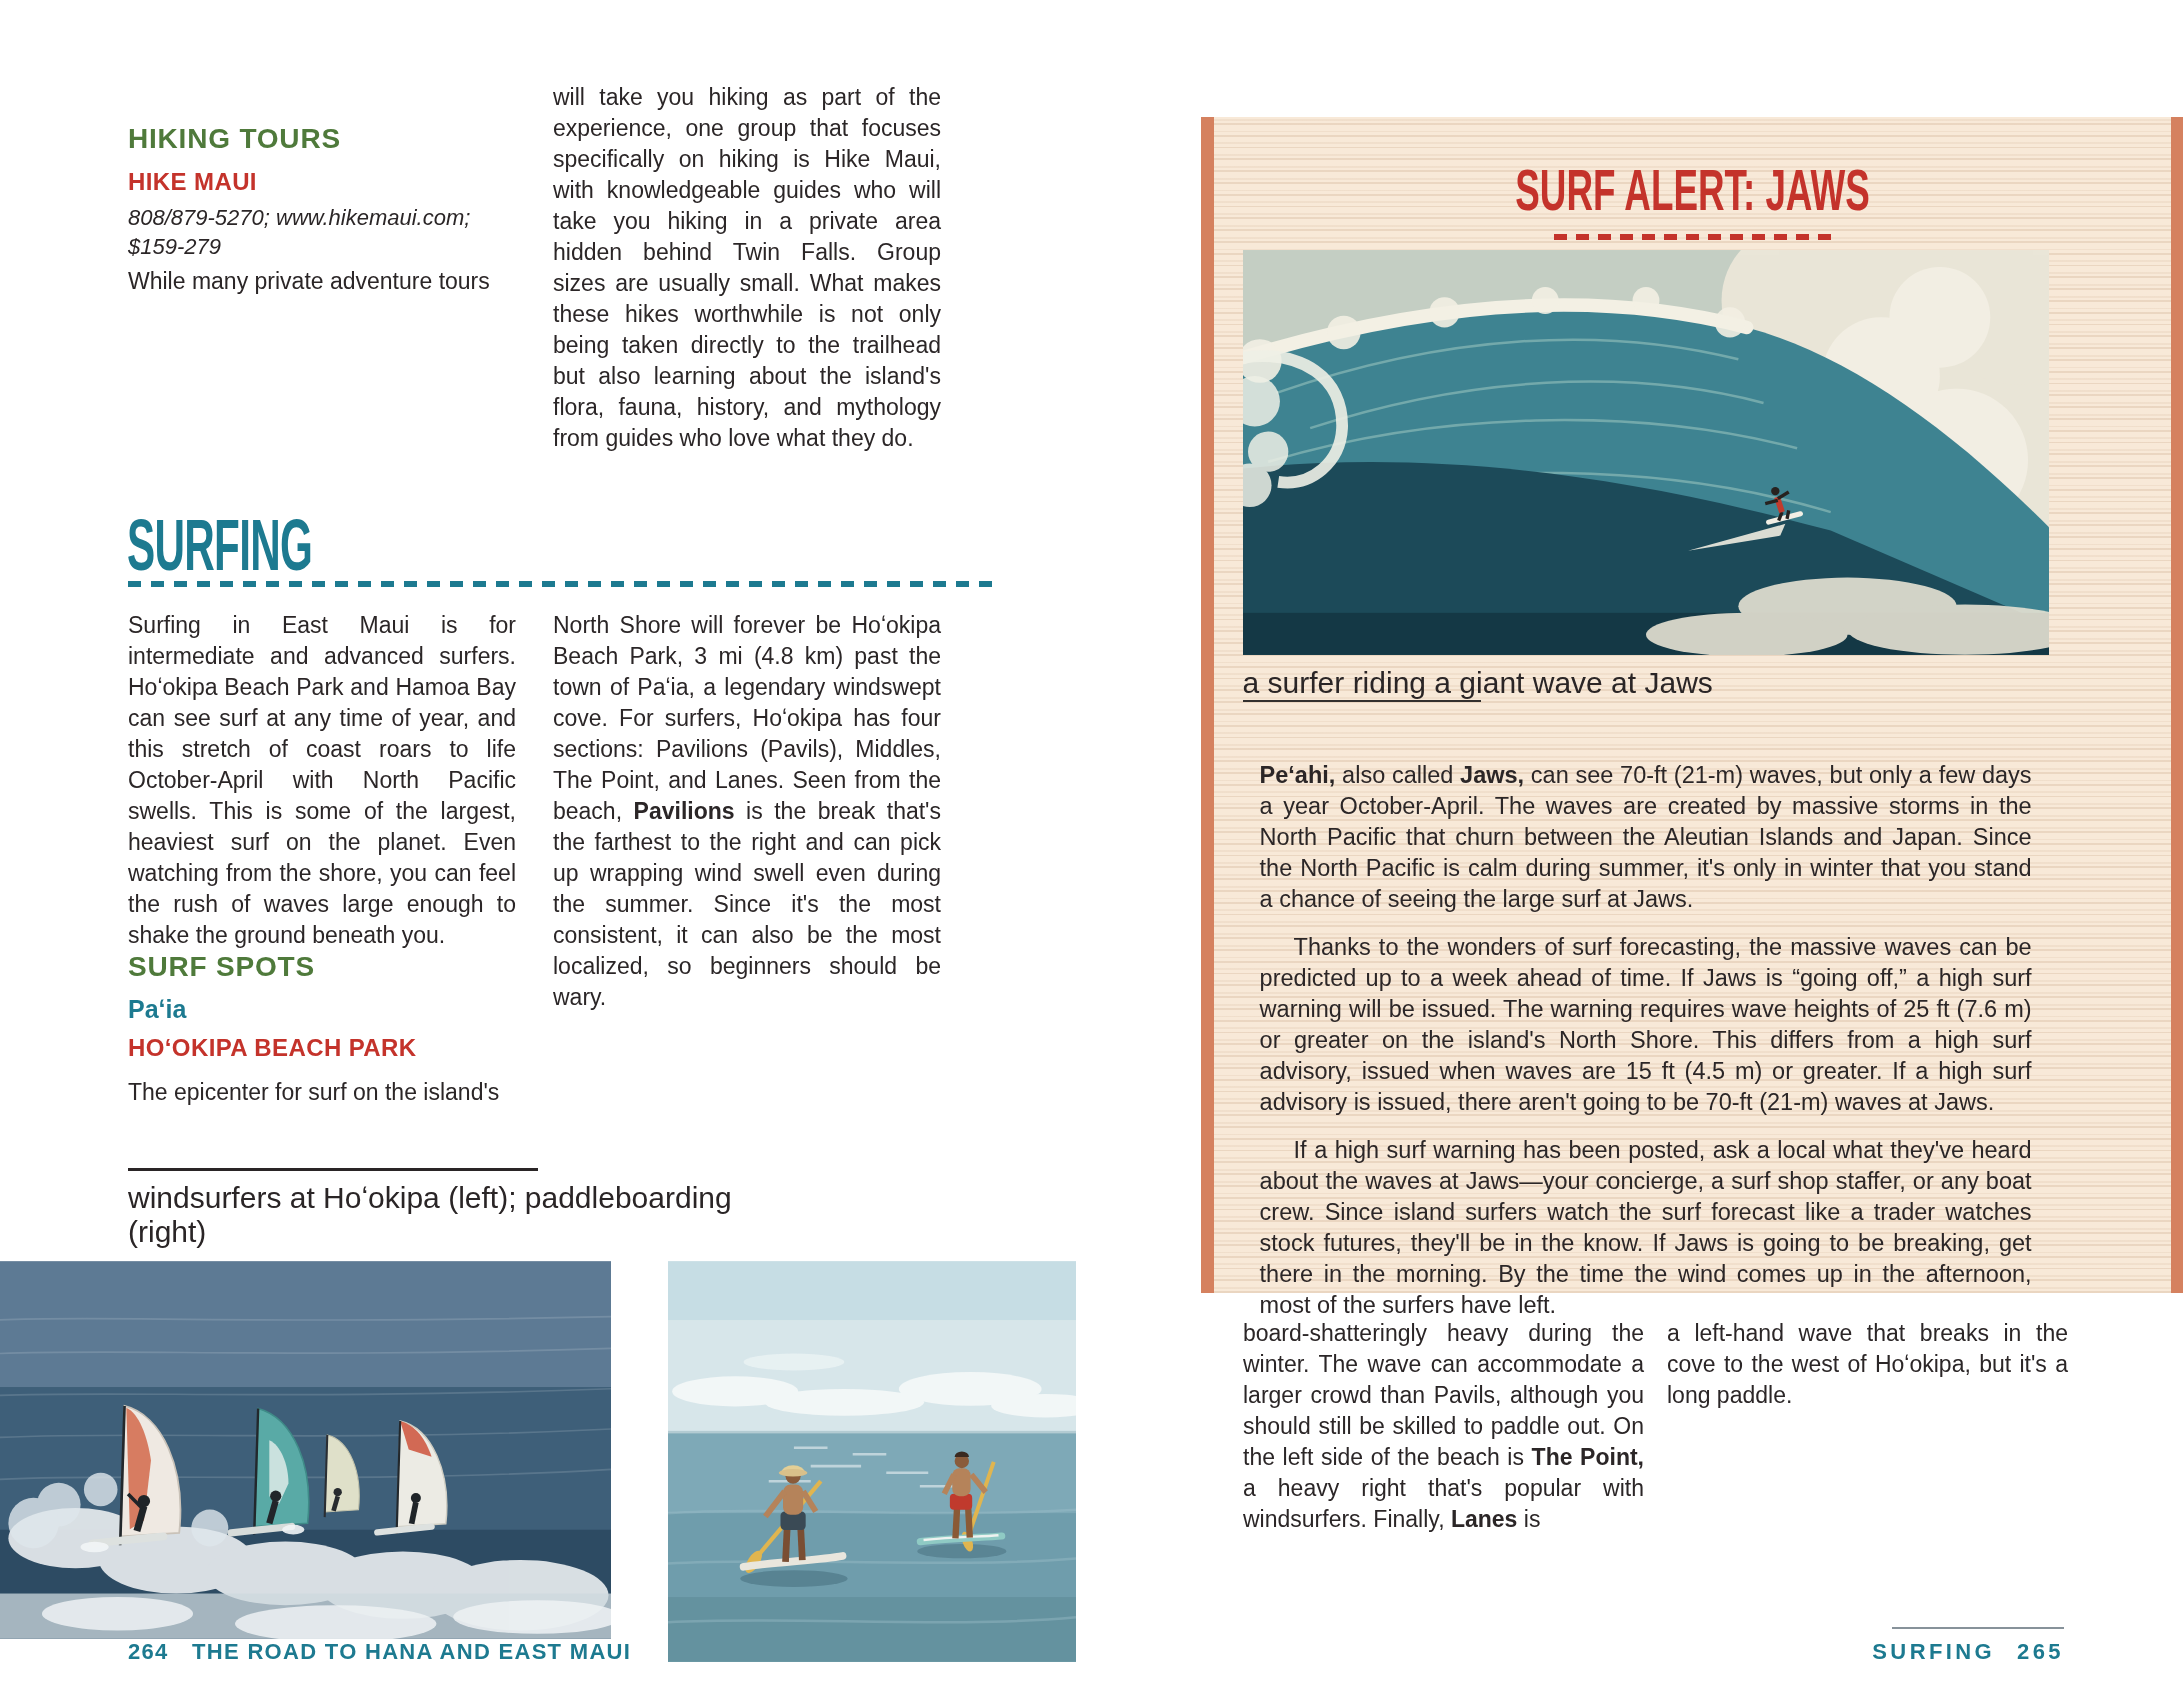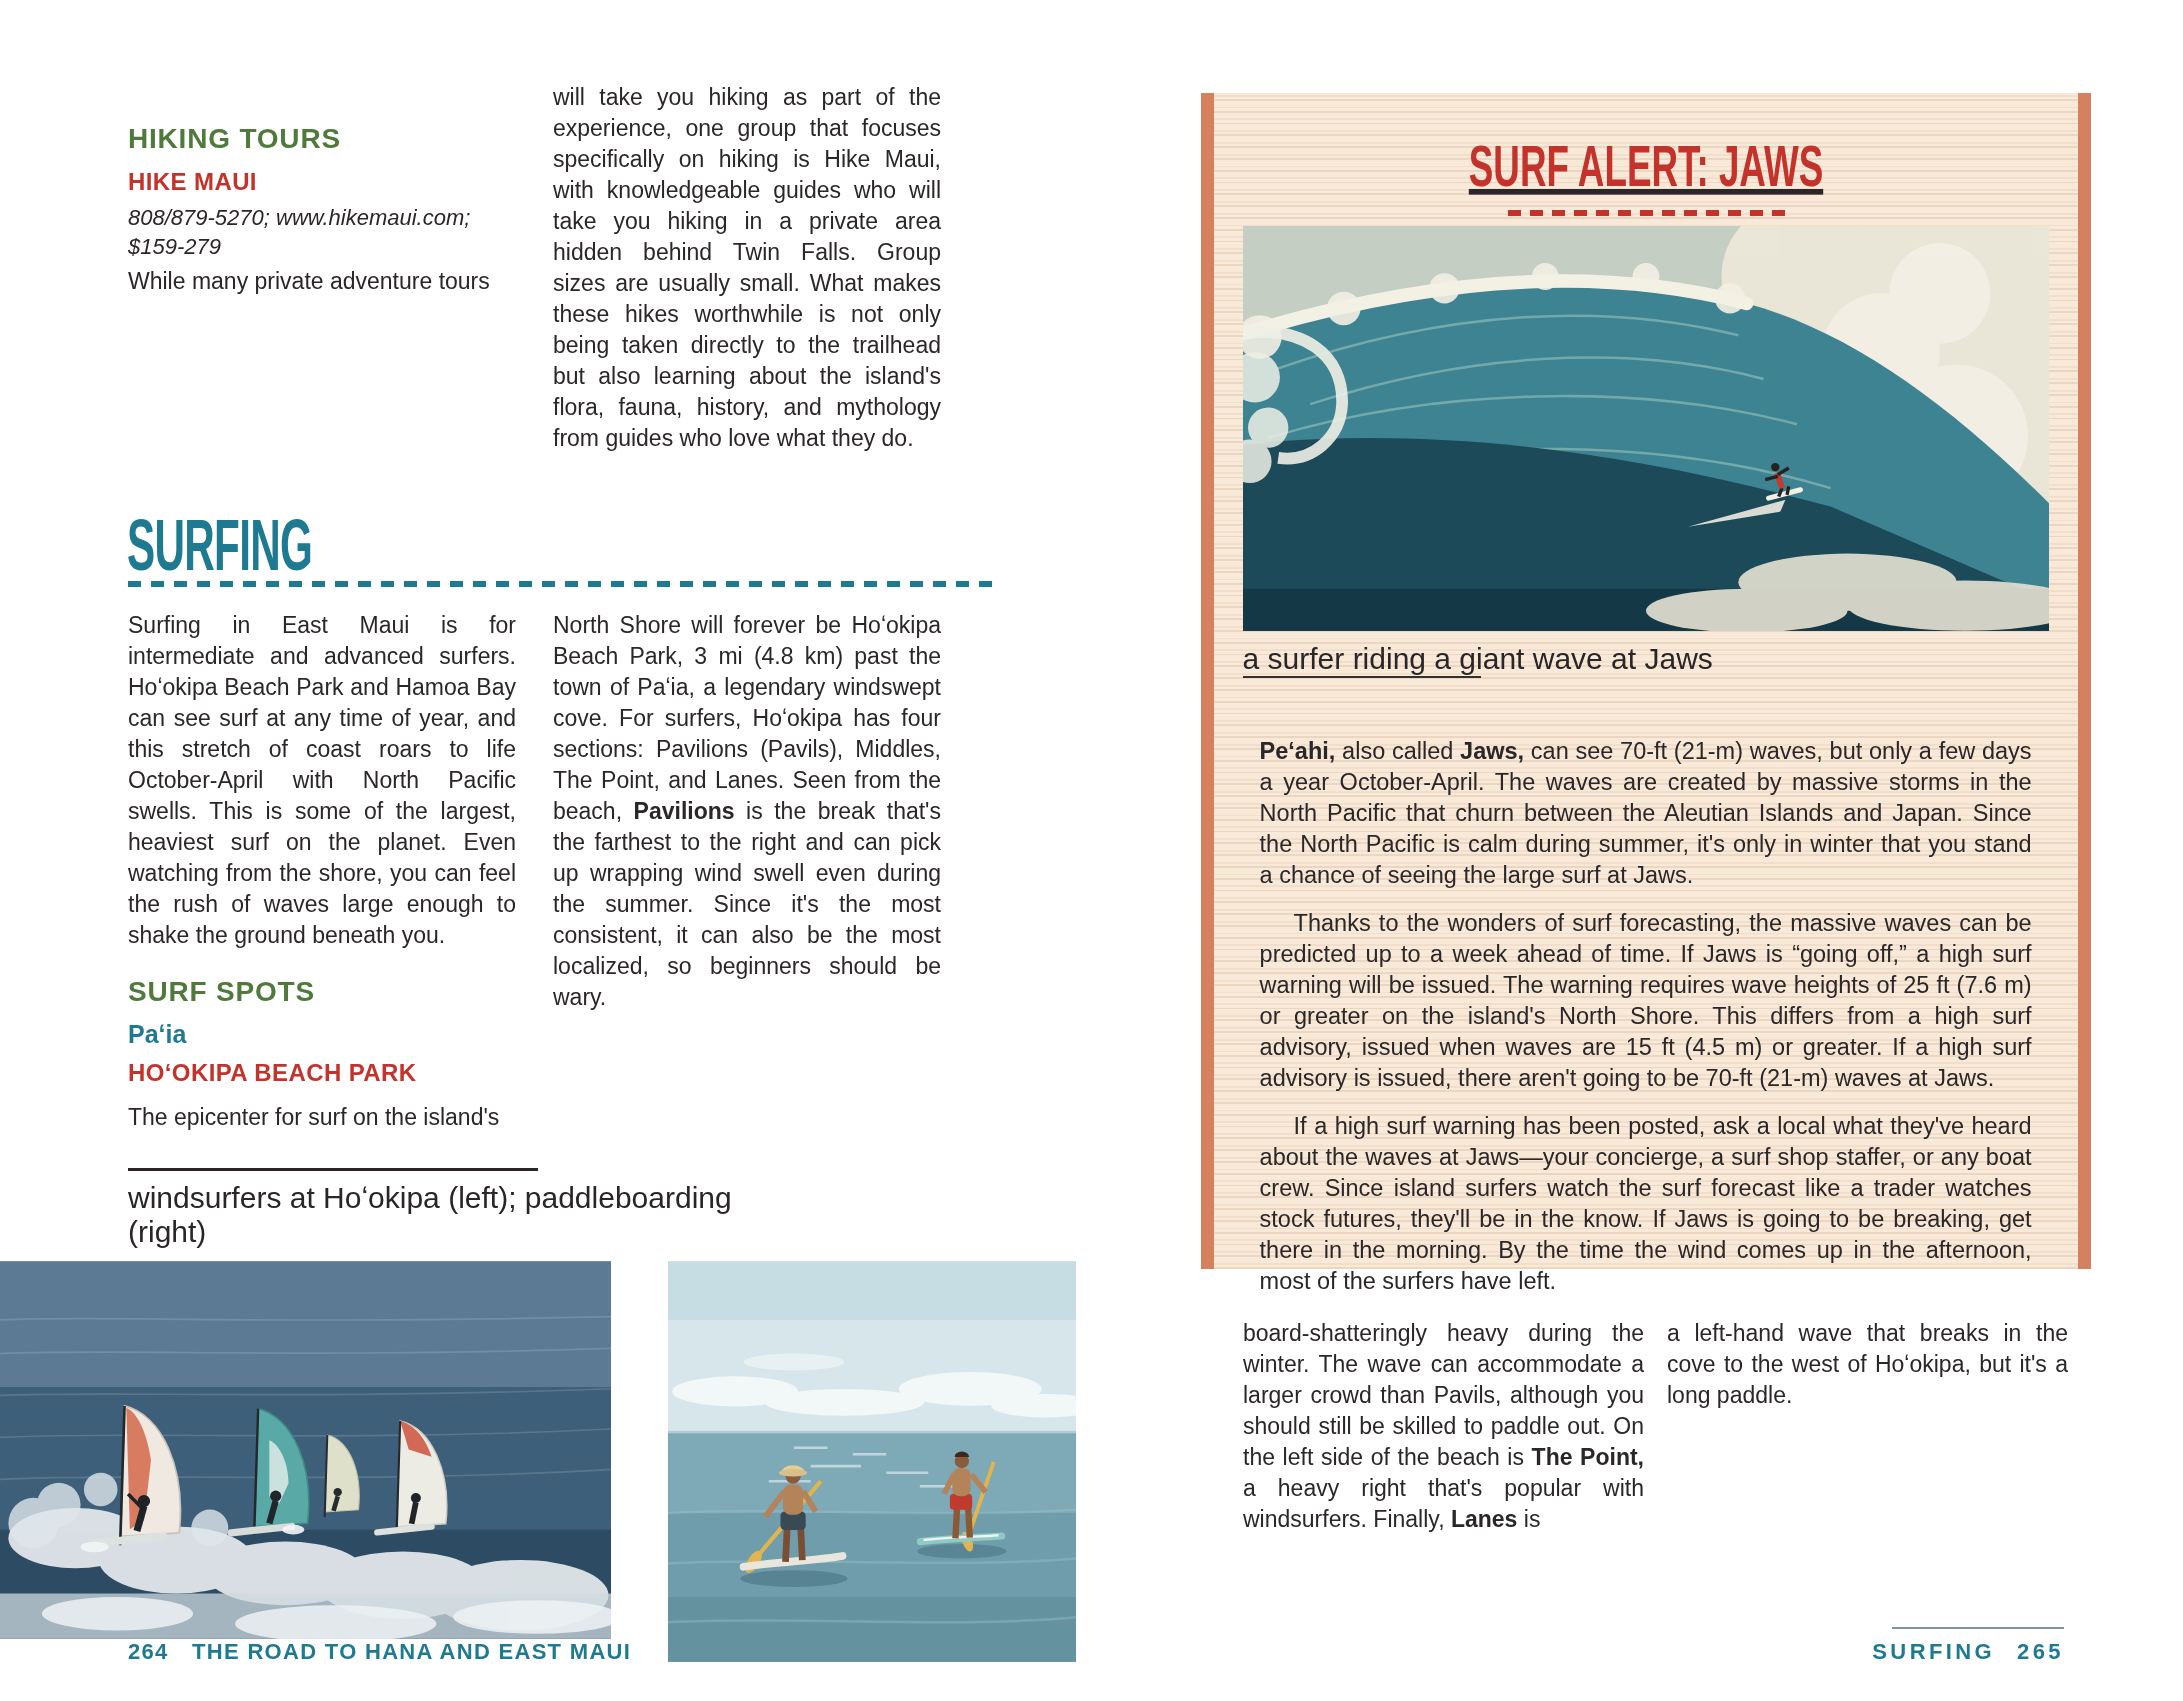--- a/index.html
+++ b/index.html
@@ -19,27 +19,26 @@
   .italic-details{font-style:italic;font-size:22px;line-height:29px;text-align:left;}
   .display-heading{
     font-size:48px;font-weight:700;color:#1d7a90;letter-spacing:-0.8px;
     transform:scale(0.88,1.5);transform-origin:left top;white-space:nowrap;margin:0;
   }
   .teal-dashes{height:5.9px;background:repeating-linear-gradient(90deg,#1d7a90 0 13.4px,rgba(0,0,0,0) 13.4px 23px);}
   .caption{font-size:30px;color:#2a2526;}
   .caption-rule{background:#2a2526;height:2.5px;}
   .footer-text{font-size:22px;font-weight:700;color:#1d7a90;letter-spacing:1.3px;white-space:nowrap;}
   .jaws-box{
-    left:1201px;top:93px;width:890px;height:1176px;box-sizing:border-box;
+    left:1201px;top:117px;width:983px;height:1176px;box-sizing:border-box;
     border-left:13.4px solid #d5815f;border-right:13.4px solid #d5815f;
     background-color:#f8e9d8;
     background-image:
       repeating-linear-gradient(0deg, rgba(203,170,140,0.30) 0 1.7px, rgba(0,0,0,0) 1.7px 4.2px, rgba(203,170,140,0.16) 4.2px 5.9px, rgba(0,0,0,0) 5.9px 11.8px),
       repeating-linear-gradient(90deg, rgba(248,233,216,0.95) 0 2.5px, rgba(0,0,0,0) 2.5px 5px, rgba(248,233,216,0.92) 5px 8.4px, rgba(0,0,0,0) 8.4px 20px);
-    text-decoration: underline;
   }
   .jaws-title{
     font-size:40px;font-weight:700;color:#c4332b;letter-spacing:0px;
     transform:scale(0.92,1.42);transform-origin:center top;margin:0;text-align:center;white-space:nowrap;
   }
   .red-dashes{height:5.9px;background:repeating-linear-gradient(90deg,#c4332b 0 12.6px,rgba(0,0,0,0) 12.6px 22px);}
   .jaws-body{font-size:23.5px;line-height:31px;text-align:justify;color:#2b2627;}
   .jaws-body p{margin:17px;}
   .indent{text-indent:34px;}
   .bottom-col{width:401px;font-size:23px;line-height:31px;text-align:justify;}
@@ -63,21 +62,21 @@
   <p>will take you hiking as part of the experience, one group that focuses specifically on hiking is Hike Maui, with knowledgeable guides who will take you hiking in a private area hidden behind Twin Falls. Group sizes are usually small. What makes these hikes worthwhile is not only being taken directly to the trailhead but also learning about the island's flora, fauna, history, and mythology from guides who love what they do.</p>
 </div>
 
 <h2 class="abs display-heading" style="left:127px;top:504px;">SURFING</h2>
 <div class="abs teal-dashes" style="left:128px;top:581px;width:868px;"></div>
 
 <div class="abs col" style="left:128px;top:610px;">
   <div class="body-text">
     <p>Surfing in East Maui is for intermediate and advanced surfers. Hoʻokipa Beach Park and Hamoa Bay can see surf at any time of year, and this stretch of coast roars to life October-April with North Pacific swells. This is some of the largest, heaviest surf on the planet. Even watching from the shore, you can feel the rush of waves large enough to shake the ground beneath you.</p>
   </div>
-  <h3 class="sub-green" style="margin-top:25px;">SURF SPOTS</h3>
+  <h3 class="sub-green" style="">SURF SPOTS</h3>
   <h4 class="town-teal" style="margin-top:11.8px;">Paʻia</h4>
   <h4 class="listing-red" style="margin-top:10px;">HOʻOKIPA BEACH PARK</h4>
   <div class="body-text" style="margin-top:15px;">
     <p>The epicenter for surf on the island's</p>
   </div>
 </div>
 
 <div class="abs col body-text" style="left:553px;top:610px;">
   <p><span>North Shore will forever be Hoʻokipa Beach Park, 3 mi (4.8 km) past the town of Paʻia, a legendary windswept cove. For surfers, Hoʻokipa has four sections: Pavilions (Pavils), Middles, The Point, and Lanes. Seen from the beach, </span><span style="font-weight: 700;">Pavilions</span><span> is the break that's the farthest to the right and can pick up wrapping wind swell even during the summer. Since it's the most consistent, it can also be the most localized, so beginners should be wary.</span></p>
 </div>

